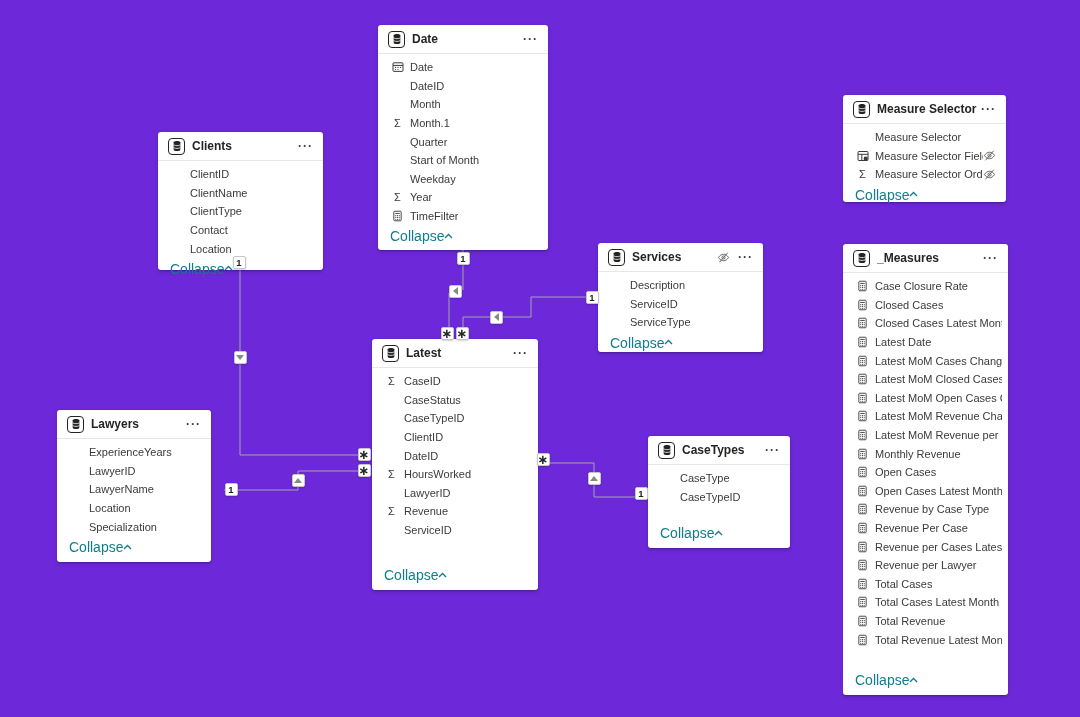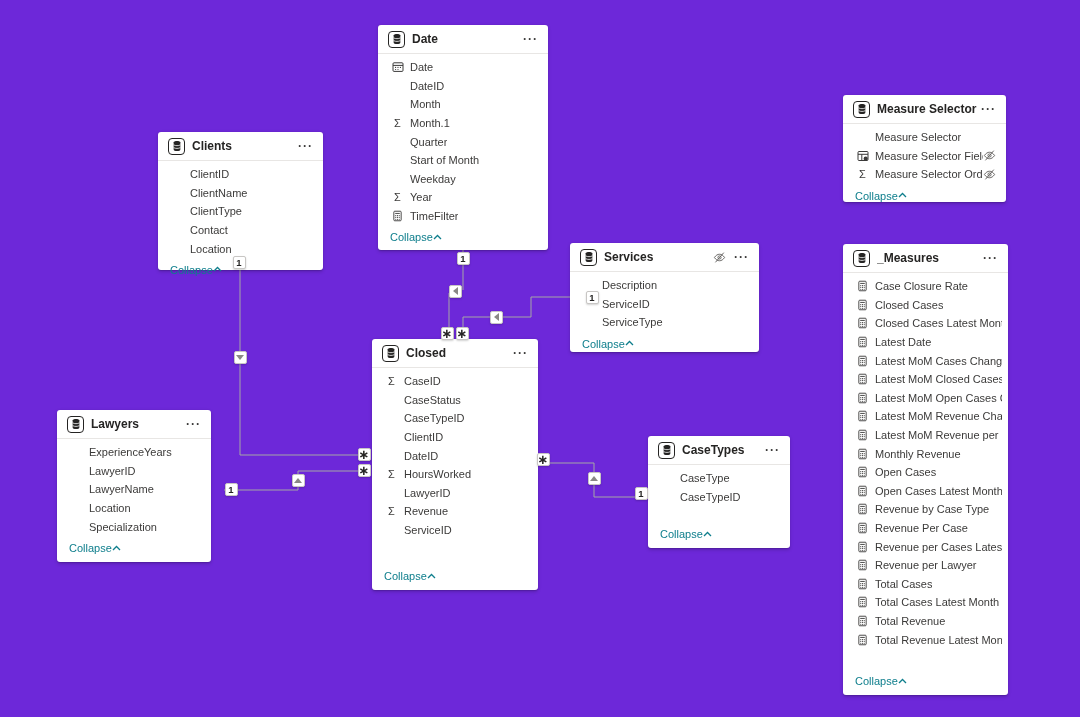--- a/index.html
+++ b/index.html
@@ -19,21 +19,21 @@
   .more{flex:none;color:#3b3a39;font-size:12px;font-weight:700;letter-spacing:1px;line-height:10px;cursor:pointer;}
   .card-fields{padding-top:4px;flex:none;}
   .field-row{display:flex;align-items:center;height:18.6px;padding:0 6px 0 12px;
     font-size:11px;color:#3b3a39;cursor:default;}
   .f-icon{width:15px;height:14px;margin-right:5px;flex:none;display:flex;align-items:center;
     justify-content:center;color:#3b3a39;}
   .f-sigma{font-size:11px;line-height:14px;color:#3b3a39;}
   .f-label{white-space:nowrap;overflow:hidden;}
   .row-eye{margin-left:auto;padding-right:4px;display:flex;align-items:center;}
   .card-footer{margin-top:auto;padding:2px 12px 6px;flex:none;}
-  .collapse-link{display:inline-flex;align-items:center;font-size:11px;
+  .collapse-link{display:inline-flex;align-items:center;font-size:14px;
     color:#0e7e8c;cursor:pointer;text-decoration:none;}
   .badge{position:absolute;width:13px;height:13px;background:#fff;border:1px solid #c8c6c4;
     border-radius:2px;box-shadow:0 1px 2px rgba(0,0,0,.18);z-index:4;
     display:flex;align-items:center;justify-content:center;
     font-size:9.5px;font-weight:700;color:#252423;box-sizing:border-box;cursor:pointer;}
   .badge.many{font-size:13px;font-weight:700;}
   .tri{width:0;height:0;display:block;}
   .tri-down{border-left:4px solid transparent;border-right:4px solid transparent;border-top:5px solid #8a8886;}
   .tri-up{border-left:4px solid transparent;border-right:4px solid transparent;border-bottom:5px solid #8a8886;}
   .tri-left{border-top:4px solid transparent;border-bottom:4px solid transparent;border-right:5px solid #8a8886;}
@@ -172,21 +172,21 @@
           <span class="f-label">Location</span>
         </div>
       </div>
       <div class="card-footer"><a class="collapse-link">
           <span>Collapse</span>
           <svg width="9" height="7" viewBox="0 0 9 7">
             <polyline points="1,5 4.5,1.5 8,5" fill="none" stroke="currentColor" stroke-width="1.3"></polyline>
           </svg>
         </a></div>
     </div>
-    <div class="table-card" style="left: 570px; top: 243px; width: 189px; height: 109px;">
+    <div class="table-card" style="left: 598px; top: 243px; width: 165px; height: 109px;">
       <div class="card-header">
         <span class="tbl-icon">
           <svg width="10" height="12" viewBox="0 0 12 14">
             <path d="M2 2.6C2 1.7 3.8 1 6 1s4 .7 4 1.6v8.8c0 .9-1.8 1.6-4 1.6s-4-.7-4-1.6z" fill="#252423"></path>
             <path d="M2 5.7c1 .7 3 .9 4 .9s3-.2 4-.9M2 9c1 .7 3 .9 4 .9S9 9.7 10 9" stroke="#fff" stroke-width=".95" fill="none"></path>
           </svg>
         </span>
         <span class="card-title">Services</span>
         <span class="hdr-eye">
           <svg width="13" height="13" viewBox="0 0 14 14">
@@ -219,21 +219,21 @@
         </a></div>
     </div>
     <div class="table-card" style="left: 372px; top: 339px; width: 166px; height: 251px;">
       <div class="card-header">
         <span class="tbl-icon">
           <svg width="10" height="12" viewBox="0 0 12 14">
             <path d="M2 2.6C2 1.7 3.8 1 6 1s4 .7 4 1.6v8.8c0 .9-1.8 1.6-4 1.6s-4-.7-4-1.6z" fill="#252423"></path>
             <path d="M2 5.7c1 .7 3 .9 4 .9s3-.2 4-.9M2 9c1 .7 3 .9 4 .9S9 9.7 10 9" stroke="#fff" stroke-width=".95" fill="none"></path>
           </svg>
         </span>
-        <span class="card-title">Closed</span>
+        <span class="card-title">Latest</span>
         <span class="more">···</span>
       </div>
       <div class="card-fields">
         <div class="field-row">
           <span class="f-icon">
             <span class="f-sigma">Σ</span>
           </span>
           <span class="f-label">CaseID</span>
         </div>
         <div class="field-row">

